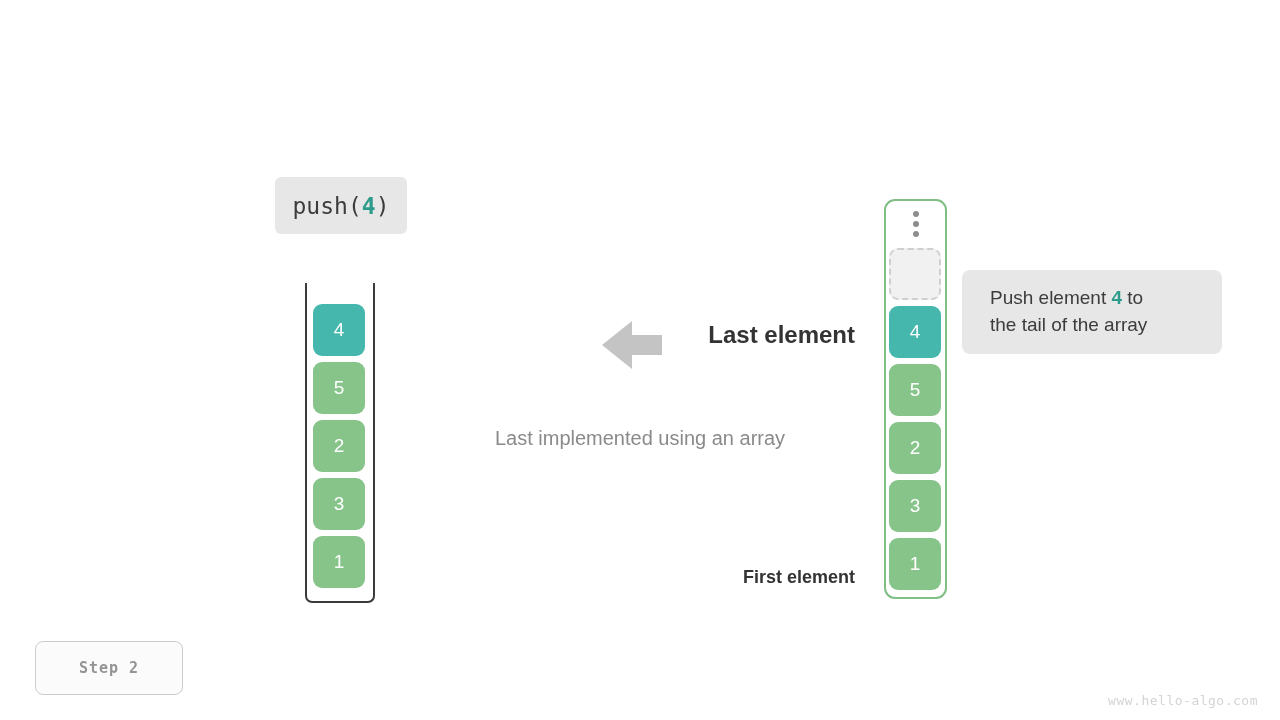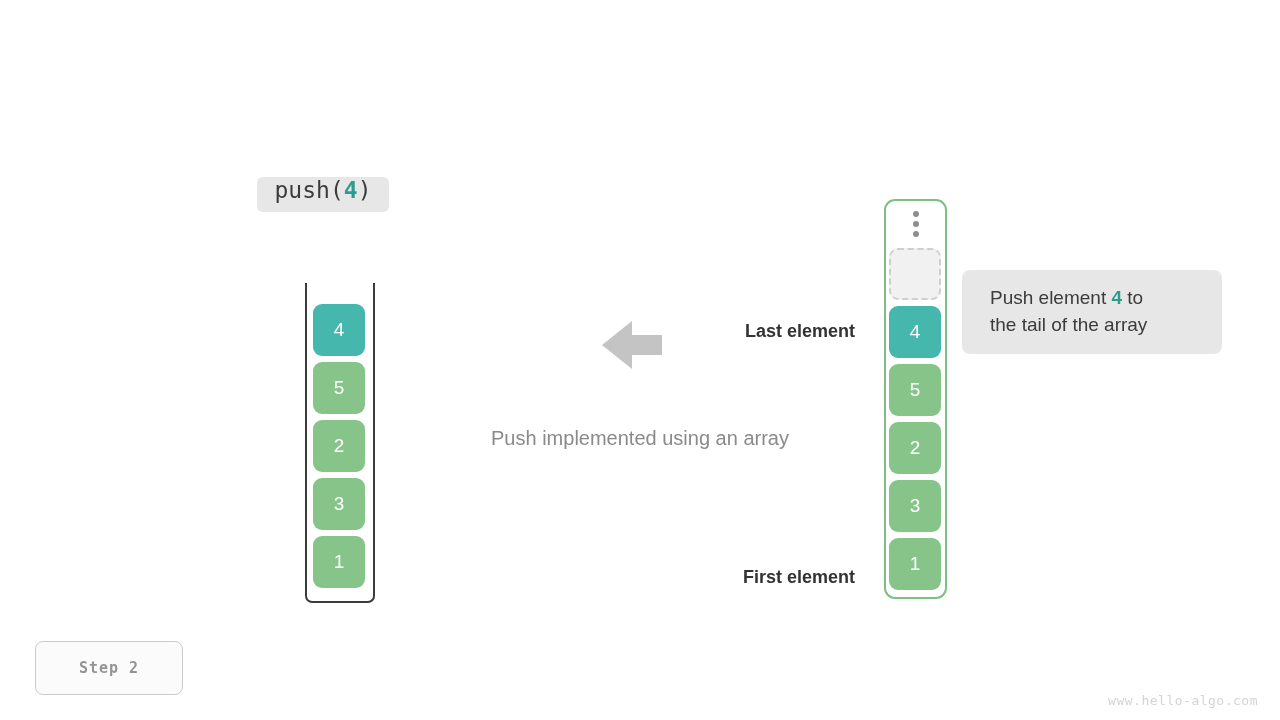--- a/index.html
+++ b/index.html
@@ -18,28 +18,28 @@
   }
 
   .canvas {
     position: absolute;
     inset: 0;
   }
 
   
   .op-label {
     position: absolute;
-    left: 257px;
+    left: 275px;
     top: 177px;
     width: 132px;
-    height: 35px;
+    height: 57px;
     background: #e7e7e7;
     border-radius: 6px;
     display: flex;
-    align-items: flex-start;
+    align-items: center;
     justify-content: center;
     font-family: "DejaVu Sans Mono", monospace;
     font-size: 23px;
     color: #3c3c3c;
     letter-spacing: 0px;
     white-space: pre;
   }
   .op-label .arg {
     color: #2d9c8c;
     font-weight: bold;
@@ -102,21 +102,21 @@
     text-align: center;
     font-size: 20px;
     color: #8a8a8a;
   }
   .lbl-last {
     position: absolute;
     left: 660px;
     top: 321px;
     width: 195px;
     text-align: right;
-    font-size: 18px;
+    font-size: 24px;
     font-weight: bold;
     color: #333333;
   }
   .lbl-first {
     position: absolute;
     left: 652px;
     top: 555px;
     width: 203px;
     text-align: right;
     font-size: 18px;
@@ -254,21 +254,21 @@
     </div>
   </div>
 
   <div class="arrow-left">
     <svg width="60" height="54" viewBox="0 0 60 54" aria-hidden="true">
       <polygon points="0,27 30,3 30,17 60,17 60,37 30,37 30,51" fill="#c4c4c4"></polygon>
     </svg>
   </div>
 
   <div class="lbl-last">Last element</div>
-  <div class="caption-center">Push implemented using an array</div>
+  <div class="caption-center">Last implemented using an array</div>
   <div class="lbl-first">First element</div>
 
   <div class="array-wrap">
     <div class="array-frame"></div>
     <div class="ellipsis-dots">
       <i></i>
       <i></i>
       <i></i>
     </div>
     <div class="array-cells">

